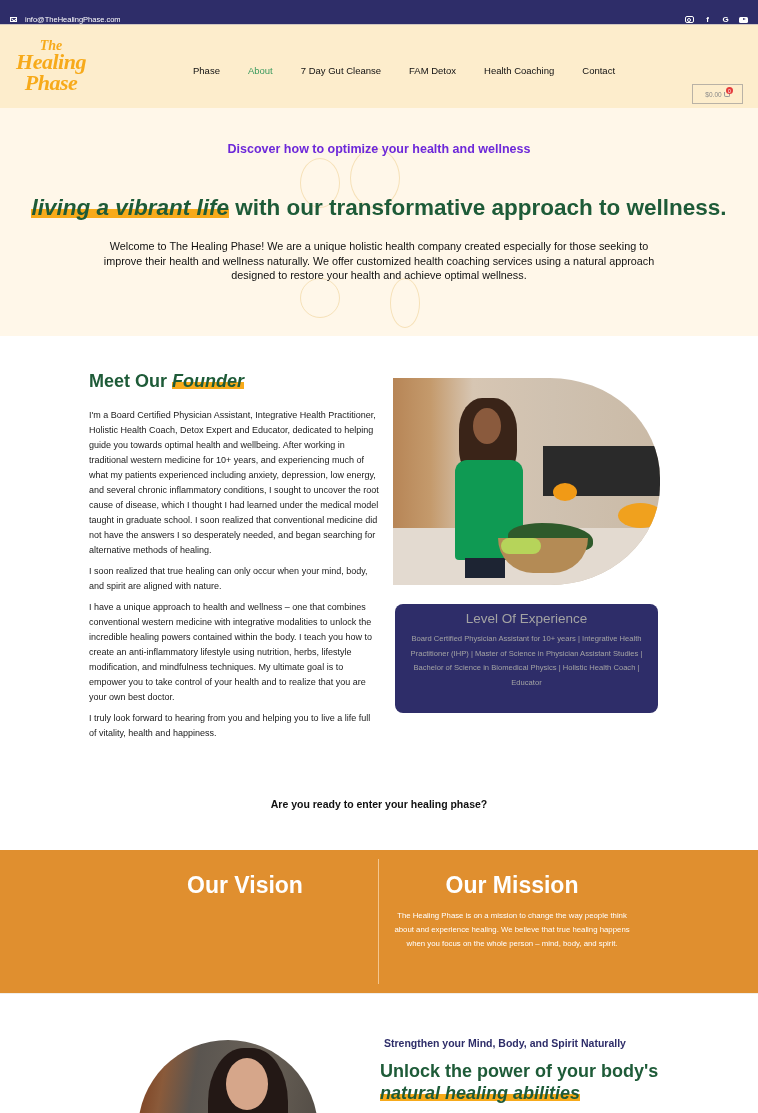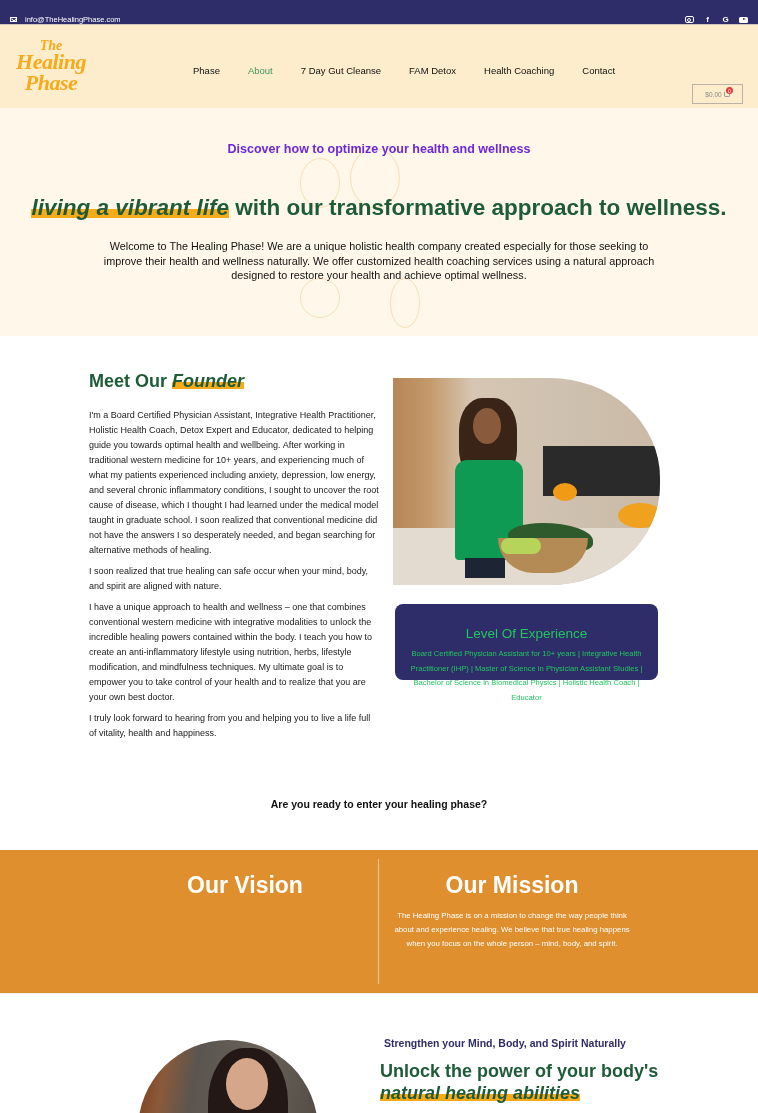--- a/index.html
+++ b/index.html
@@ -45,21 +45,21 @@
   .photo .hair { position: absolute; left: 8px; top: 0; width: 58px; height: 80px; background: #3a2418; border-radius: 40% 40% 35% 35%; }
   .photo .face { position: absolute; left: 22px; top: 10px; width: 28px; height: 36px; background: #8a5a3d; border-radius: 50%; }
   .photo .shirt { position: absolute; left: 4px; top: 62px; width: 68px; height: 100px; background: #0f9a53; border-radius: 12px 12px 4px 4px; }
   .photo .pants { position: absolute; left: 14px; top: 160px; width: 40px; height: 20px; background: #1d2433; }
   .photo .basket { position: absolute; left: 105px; top: 160px; width: 90px; height: 35px; background: #b48b55; border-radius: 0 0 45px 45px; }
   .photo .greens { position: absolute; left: 115px; top: 145px; width: 85px; height: 30px; background: #2f5a2b; border-radius: 40% 60% 30% 50%; }
   .photo .apples { position: absolute; left: 108px; top: 160px; width: 40px; height: 16px; background: #b6d45a; border-radius: 8px; }
   .photo .fruitbowl { position: absolute; left: 225px; top: 125px; width: 45px; height: 25px; background: #f0a11e; border-radius: 50%; }
   .photo .oranges { position: absolute; left: 160px; top: 105px; width: 24px; height: 18px; background: #f19a16; border-radius: 50%; }
 
-  .exp { position: absolute; left: 395px; top: 268px; width: 263px; height: 76px; background: #2e2d69; border-radius: 8px; color: #22c55e; text-align: center; padding-top: 22px; }
+  .exp { position: absolute; left: 395px; top: 268px; width: 263px; height: 109px; background: #2e2d69; border-radius: 8px; color: #a3a3a3; text-align: center; padding-top: 7px; }
   .exp h3 { font-weight: normal; font-size: 13.5px; margin-bottom: 6px; }
   .exp p { font-size: 7.6px; line-height: 14.5px; padding: 0 10px; }
 
   .cta { height: 74px; text-align: center; font-size: 10.5px; font-weight: bold; color: #111; padding-top: 22px; }
 
   .vm { height: 143px; background: #e08f2f; position: relative; color: #fff; }
   .vm .divider { position: absolute; left: 378px; top: 9px; width: 1px; height: 125px; background: #f3c690; }
   .vm .col { position: absolute; top: 22px; text-align: center; }
   .vm .col h2 { font-size: 23px; font-weight: bold; margin-bottom: 10px; }
   .vm .col p { font-size: 7.8px; line-height: 14px; }
@@ -122,21 +122,21 @@
   </h1>
   <p>Welcome to The Healing Phase! We are a unique holistic health company created especially for those seeking to improve their health and wellness naturally. We offer customized health coaching services using a natural approach designed to restore your health and achieve optimal wellness.</p>
 </section>
 
 <section class="founder">
   <h2>
     <span>Meet Our </span><span class="hl">Founder</span>
   </h2>
   <div class="body">
     <p>I'm a Board Certified Physician Assistant, Integrative Health Practitioner, Holistic Health Coach, Detox Expert and Educator, dedicated to helping guide you towards optimal health and wellbeing. After working in traditional western medicine for 10+ years, and experiencing much of what my patients experienced including anxiety, depression, low energy, and several chronic inflammatory conditions, I sought to uncover the root cause of disease, which I thought I had learned under the medical model taught in graduate school. I soon realized that conventional medicine did not have the answers I so desperately needed, and began searching for alternative methods of healing.</p>
-    <p>I soon realized that true healing can safe occur when your mind, body, and spirit are aligned with nature.</p>
+    <p>I soon realized that true healing can only occur when your mind, body, and spirit are aligned with nature.</p>
     <p>I have a unique approach to health and wellness – one that combines conventional western medicine with integrative modalities to unlock the incredible healing powers contained within the body. I teach you how to create an anti-inflammatory lifestyle using nutrition, herbs, lifestyle modification, and mindfulness techniques. My ultimate goal is to empower you to take control of your health and to realize that you are your own best doctor.</p>
     <p>I truly look forward to hearing from you and helping you to live a life full of vitality, health and happiness.</p>
   </div>
   <div class="photo">
     <div class="tiles"></div>
     <div class="counter"></div>
     <div class="oranges"></div>
     <div class="fruitbowl"></div>
     <div class="person">
       <div class="hair"></div>

